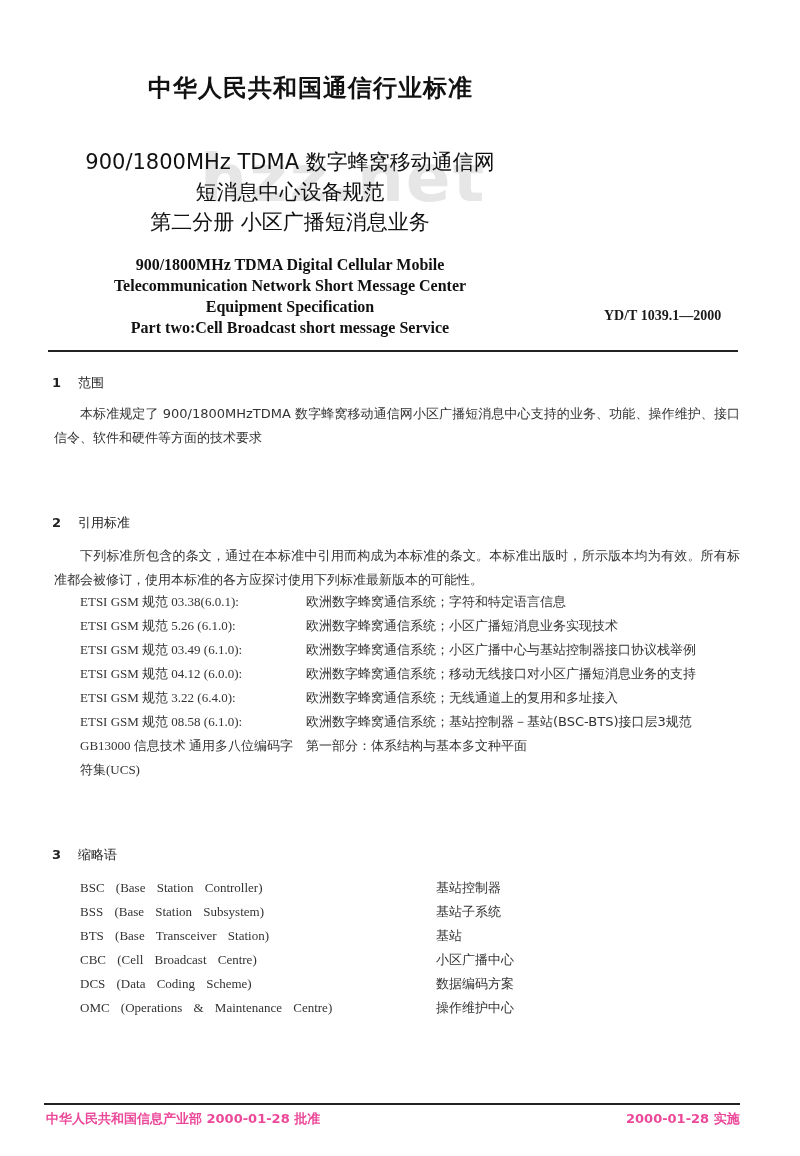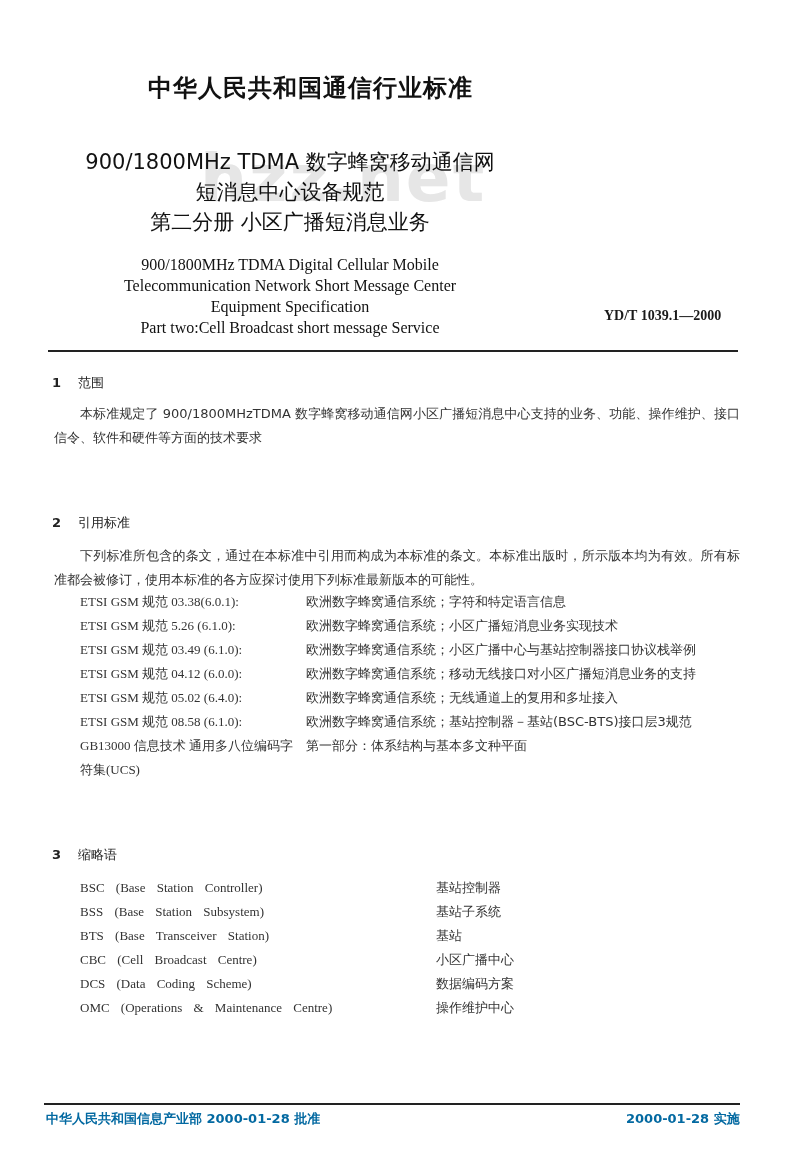--- a/index.html
+++ b/index.html
@@ -15,36 +15,36 @@
   .watermark {
     left: 200px; top: 140px; font-family: "DejaVu Sans", sans-serif; font-weight: bold;
     font-size: 66px; color: #e6e6e6; letter-spacing: 2px; z-index: 0;
   }
   .zh-title {
     left: 40px; width: 500px; text-align: center; font-family: "DejaVu Sans", sans-serif;
     font-size: 21px; color: #111; z-index: 1;
   }
   .en-title {
     left: 40px; width: 500px; text-align: center; font-family: "Liberation Serif", serif;
-    font-weight: normal; font-size: 16px; color: #111; line-height: 21px;
+    font-weight: bold; font-size: 16px; color: #111; line-height: 21px;
   }
   .code { left: 604px; top: 308px; font-family: "Liberation Serif", serif; font-weight: bold; font-size: 14px; }
   .rule-top { left: 48px; top: 350px; width: 690px; height: 2px; background: #222; }
   .rule-bot { left: 44px; top: 1103px; width: 696px; height: 2px; background: #222; }
   .sec-h { left: 52px; font-family: "DejaVu Sans", sans-serif; font-size: 13px; color: #222; }
   .sec-h .num { font-weight: bold; display: inline-block; width: 26px; }
   .para { left: 52px; width: 690px; font-family: "DejaVu Sans", sans-serif; font-size: 13px; line-height: 24px; color: #333; }
   .para p { margin: 2px; text-indent: 26px; text-align: justify; }
   .ref { left: 80px; font-size: 13px; font-family: "DejaVu Sans", sans-serif; color: #333; line-height: 24px; }
   .ref .c1 { display: inline-block; width: 226px; font-family: "Liberation Serif", serif; }
   .ref .c2 { display: inline-block; width: 440px; vertical-align: top; }
   .abbr { left: 80px; font-size: 13px; color: #333; line-height: 24px; }
   .abbr .en { display: inline-block; width: 356px; font-family: "Liberation Serif", serif; word-spacing: 8px; }
   .abbr .zh { font-family: "DejaVu Sans", sans-serif; }
-  .foot { top: 1110px; font-family: "DejaVu Sans", sans-serif; font-weight: bold; font-size: 13px; color: #0369a1; }
+  .foot { top: 1110px; font-family: "DejaVu Sans", sans-serif; font-weight: bold; font-size: 13px; color: #ec4899; }
 </style>
 </head>
 <body>
 
 <div class="abs header-std">中华人民共和国通信行业标准</div>
 <div class="abs watermark">hzz.net</div>
 
 <div class="abs zh-title" style="top:148px;">900/1800MHz TDMA 数字蜂窝移动通信网</div>
 <div class="abs zh-title" style="top:178px;">短消息中心设备规范</div>
 <div class="abs zh-title" style="top:208px;">第二分册  小区广播短消息业务</div>
@@ -68,21 +68,21 @@
   <span class="num">2</span><span>引用标准</span>
 </div>
 <div class="abs para" style="top:542px;">
   <p>下列标准所包含的条文，通过在本标准中引用而构成为本标准的条文。本标准出版时，所示版本均为有效。所有标准都会被修订，使用本标准的各方应探讨使用下列标准最新版本的可能性。</p>
 </div>
 <div class="abs ref" style="top:590px;">
   <div><span class="c1">ETSI GSM  规范  03.38(6.0.1):</span><span class="c2">欧洲数字蜂窝通信系统；字符和特定语言信息</span></div>
   <div><span class="c1">ETSI GSM 规范 5.26 (6.1.0):</span><span class="c2">欧洲数字蜂窝通信系统；小区广播短消息业务实现技术</span></div>
   <div><span class="c1">ETSI GSM  规范 03.49 (6.1.0):</span><span class="c2">欧洲数字蜂窝通信系统；小区广播中心与基站控制器接口协议栈举例</span></div>
   <div><span class="c1">ETSI GSM  规范 04.12 (6.0.0):</span><span class="c2">欧洲数字蜂窝通信系统；移动无线接口对小区广播短消息业务的支持</span></div>
-  <div><span class="c1">ETSI GSM  规范 05.02 (6.4.0):</span><span class="c2">欧洲数字蜂窝通信系统；无线通道上的复用和多址接入</span></div>
+  <div><span class="c1">ETSI GSM  规范 3.22 (6.4.0):</span><span class="c2">欧洲数字蜂窝通信系统；无线通道上的复用和多址接入</span></div>
   <div><span class="c1">ETSI GSM  规范 08.58 (6.1.0):</span><span class="c2">欧洲数字蜂窝通信系统；基站控制器－基站(BSC-BTS)接口层3规范</span></div>
   <div><span class="c1">GB13000   信息技术 通用多八位编码字符集(UCS)</span><span class="c2">第一部分：体系结构与基本多文种平面</span></div>
 </div>
 
 <div class="abs sec-h" style="top:846px;">
   <span class="num">3</span><span>缩略语</span>
 </div>
 <div class="abs abbr" style="top:876px;">
   <div><span class="en">BSC (Base Station Controller)</span><span class="zh">基站控制器</span></div>
   <div><span class="en">BSS (Base Station Subsystem)</span><span class="zh">基站子系统</span></div>

